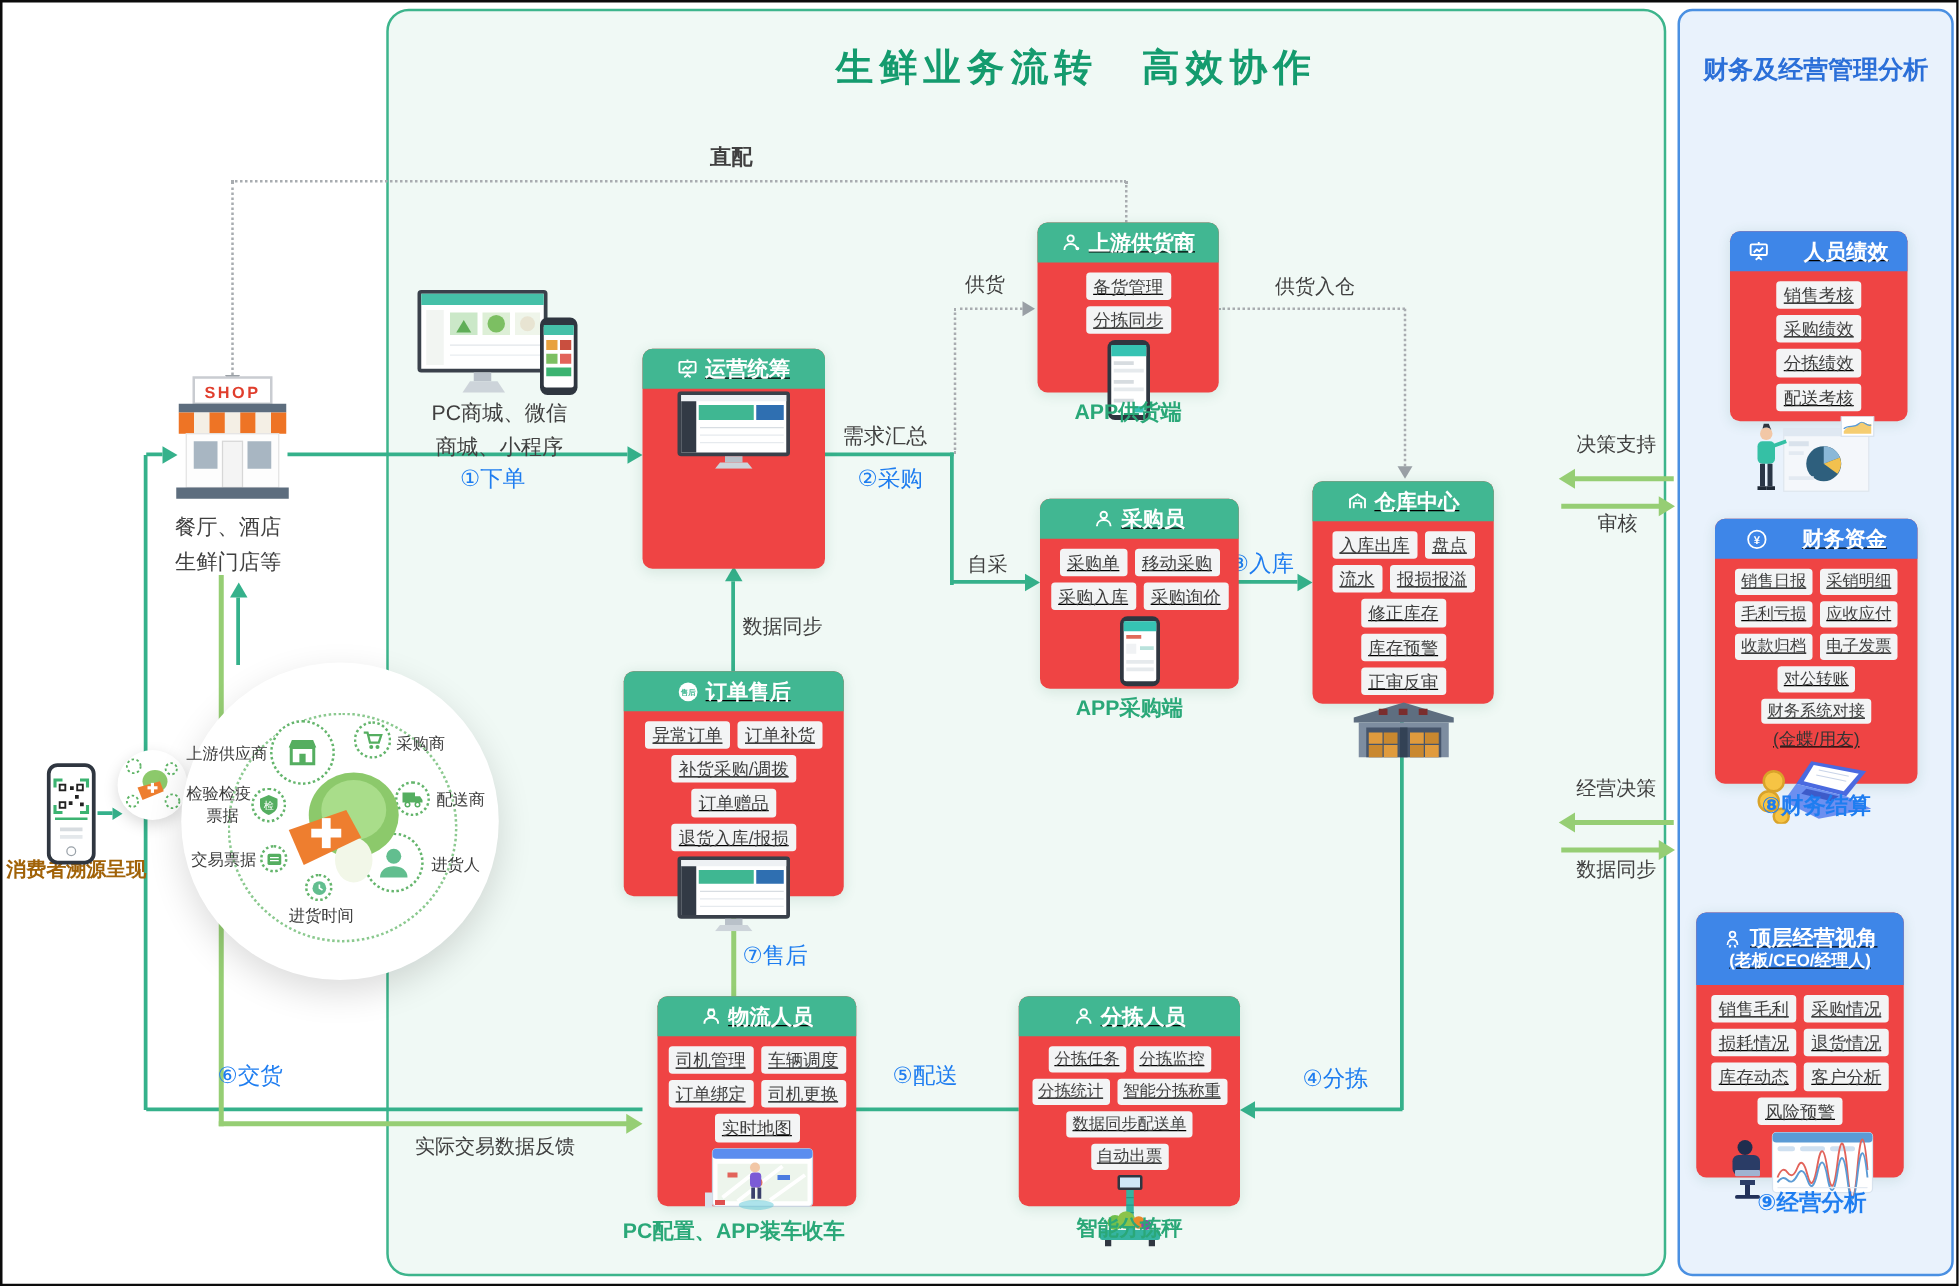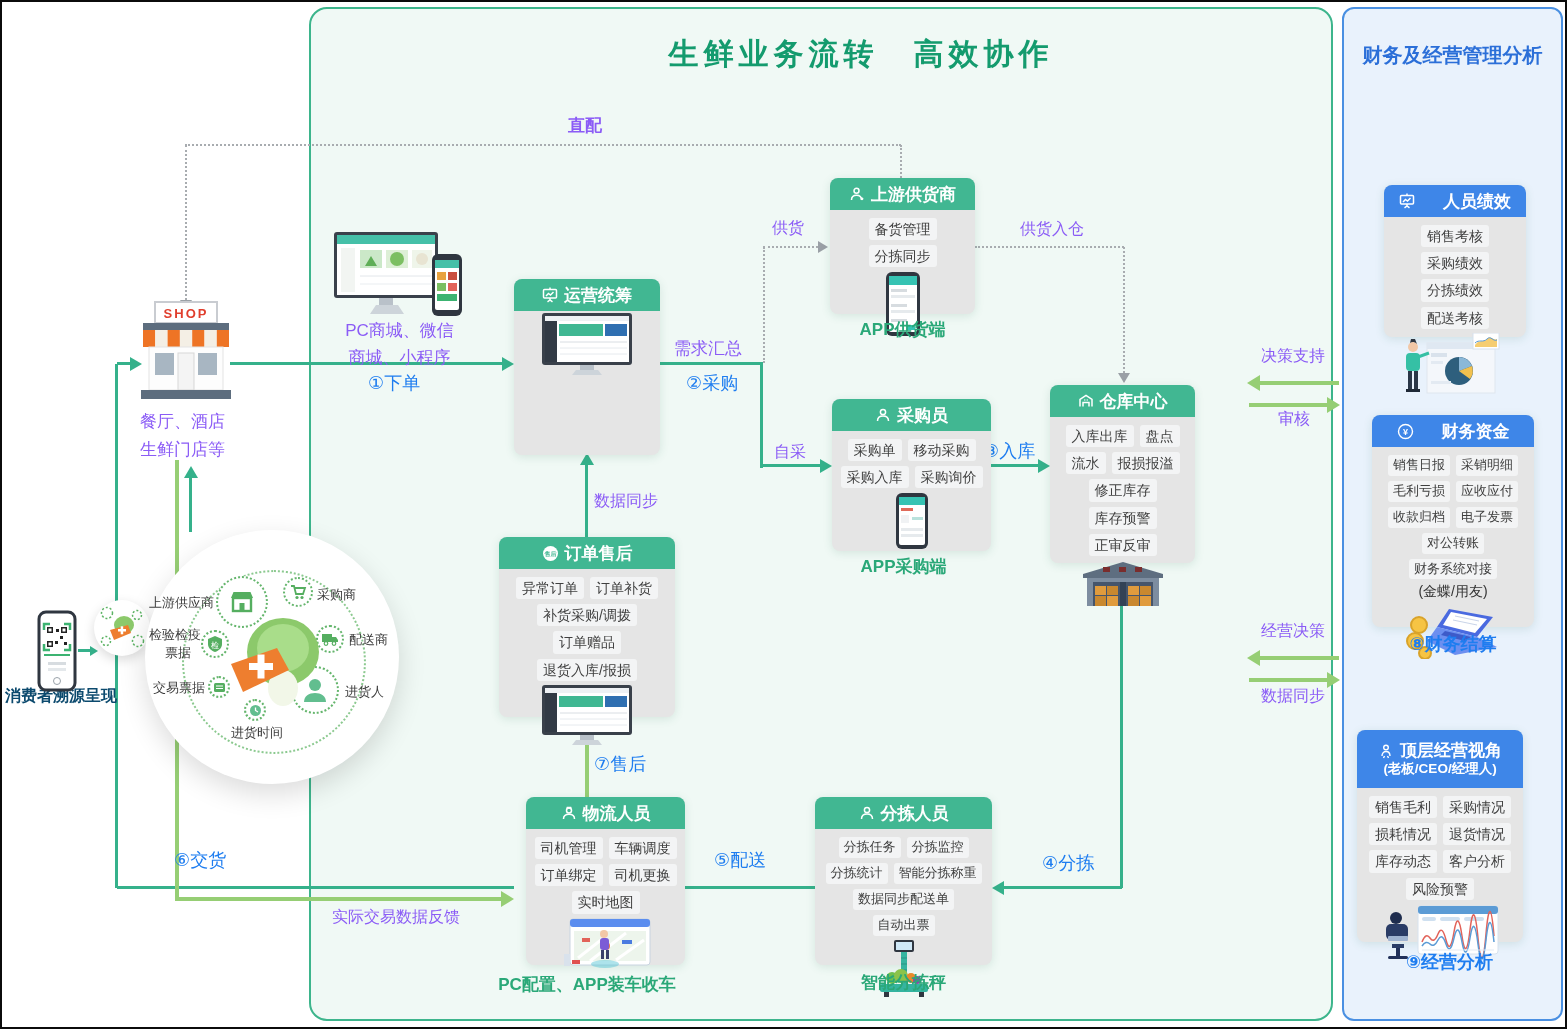--- a/index.html
+++ b/index.html
@@ -2,42 +2,42 @@
 <html><head>
 <meta charset="utf-8">
 <style>
   html,body{margin:0;padding:0;background:#fff;font-family:"Liberation Sans","DejaVu Sans",sans-serif;}
   #stage{position:relative;width:1563px;height:1025px;border:2px solid #0b0b0b;background:#fff;overflow:hidden;}
   .panel{position:absolute;box-sizing:border-box;z-index:0;}
   #main-panel{left:307px;top:5px;width:1024px;height:1014px;border:2px solid #3DB58C;border-radius:18px;background:#F0F9F5;}
   #right-panel{left:1340px;top:5px;width:221px;height:1014px;border:2px solid #4A90E2;border-radius:12px;background:#E9F2FC;}
   .main-title{position:absolute;left:307px;top:32px;width:1024px;text-align:center;font-size:30px;font-weight:bold;color:#149B6E;letter-spacing:5px;z-index:2;margin-left:40px;}
   .right-title{position:absolute;left:1340px;top:40px;width:221px;text-align:center;font-size:20px;font-weight:bold;color:#2B6FD8;z-index:2;}
-  .lbl{position:absolute;font-size:16px;color:#8b5cf6;white-space:nowrap;z-index:2;}
+  .lbl{position:absolute;font-size:16px;color:#404040;white-space:nowrap;z-index:2;}
   .blue-step{color:#1E7DF0;font-weight:normal;font-size:18px;}
   .green-cap{position:absolute;color:#2AA878;font-weight:bold;font-size:17px;text-align:center;white-space:nowrap;z-index:3;}
   .blue-cap{position:absolute;color:#1E7DF0;font-weight:bold;font-size:18px;text-align:center;white-space:nowrap;z-index:3;}
   .ln{position:absolute;z-index:1;}
   .teal-h{height:3px;background:#35B18B;}
   .teal-v{width:3px;background:#35B18B;}
   .lg-h{height:4px;background:#96CE74;}
   .lg-v{width:4px;background:#96CE74;}
   .dot-h{height:0;border-top:2px dotted #A8ACB0;}
   .dot-v{width:0;border-left:2px dotted #A8ACB0;}
   .ah{position:absolute;width:0;height:0;z-index:2;}
   .ah-r-teal{border-top:7px solid transparent;border-bottom:7px solid transparent;border-left:12px solid #35B18B;}
   .ah-l-teal{border-top:7px solid transparent;border-bottom:7px solid transparent;border-right:12px solid #35B18B;}
   .ah-u-teal{border-left:7px solid transparent;border-right:7px solid transparent;border-bottom:12px solid #35B18B;}
   .ah-r-teal-s{border-top:5px solid transparent;border-bottom:5px solid transparent;border-left:8px solid #35B18B;}
   .ah-r-lg{border-top:8px solid transparent;border-bottom:8px solid transparent;border-left:13px solid #96CE74;}
   .ah-l-lg{border-top:8px solid transparent;border-bottom:8px solid transparent;border-right:13px solid #96CE74;}
   .ah-u-lg{border-left:8px solid transparent;border-right:8px solid transparent;border-bottom:13px solid #96CE74;}
   .ah-r-gy{border-top:6px solid transparent;border-bottom:6px solid transparent;border-left:10px solid #9AA0A6;}
   .ah-d-gy{border-left:6px solid transparent;border-right:6px solid transparent;border-top:10px solid #9AA0A6;}
-  .card{position:absolute;background:#e5e5e5;border-radius:8px;box-shadow:0 2px 10px rgba(40,110,85,.14);z-index:3;box-sizing:border-box;}
+  .card{position:absolute;background:#ef4444;border-radius:8px;box-shadow:0 2px 10px rgba(40,110,85,.14);z-index:3;box-sizing:border-box;text-decoration:underline;}
   .card-h{height:32px;border-radius:8px 8px 0 0;display:flex;align-items:center;justify-content:center;gap:6px;color:#fff;font-weight:bold;font-size:17px;}
   .card-h.green{background:#41B792;}
   .card-h.blue{background:#3E86E8;gap:28px;}
   .card-h2{height:58px;border-radius:8px 8px 0 0;background:#3E86E8;color:#fff;font-weight:bold;display:flex;flex-direction:column;align-items:center;justify-content:center;line-height:1.25;}
   .card-h2 .t1{display:flex;align-items:center;gap:6px;font-size:17px;}
   .card-h2 .t2{font-size:13.5px;}
   .tags{padding:8px 6px 2px;display:flex;flex-wrap:wrap;justify-content:center;gap:5px 6px;}
   .tag{background:#F3F4F5;color:#3F3F3F;font-size:14px;padding:2px 6px;border-radius:3px;white-space:nowrap;line-height:1.3;}
   .tags.small .tag{font-size:13px;padding:2px 5px;}
   .card-art{display:flex;justify-content:center;margin-top:2px;}
@@ -206,21 +206,21 @@
         <rect x="24" y="26" width="3" height="3" fill="#222"></rect>
       <rect x="19" y="31" width="3" height="3" fill="#222"></rect>
         <rect x="28" y="32" width="3" height="3" fill="#222"></rect>
       <path d="M8 20 v-6 h6 M28 14 h6 v6 M8 34 v6 h6 M34 34 v6 h-6" stroke="#3CB371" stroke-width="2.5" fill="none"></path>
       <line x1="8" y1="45" x2="34" y2="45" stroke="#3CB371" stroke-width="2"></line>
       <rect x="12" y="52" width="18" height="3" fill="#D7DCE0"></rect>
       <rect x="12" y="58" width="18" height="3" fill="#E4E8EB"></rect>
       <circle cx="21" cy="71" r="3.5" fill="none" stroke="#9AA2A9"></circle>
     </svg>
   </div>
-  <div class="lbl" style="left:0px;top:684px;width:118px;text-align:center;font-size:16px;font-weight:bold;color:#0c4a6e">消费者溯源呈现</div>
+  <div class="lbl" style="left:0px;top:684px;width:118px;text-align:center;font-size:16px;font-weight:bold;color:#a16207">消费者溯源呈现</div>
 
   <div class="shadow-art" style="left:92px;top:598px;width:56px;height:56px;border-radius:50%;background:#fff;box-shadow:0 4px 12px rgba(0,0,0,.15)">
     <svg width="56" height="56" viewBox="0 0 56 56">
       <circle cx="13" cy="13" r="5.5" fill="none" stroke="#5CB364" stroke-width="1.5" stroke-dasharray="2,2"></circle>
       <circle cx="43" cy="15" r="4.5" fill="none" stroke="#5CB364" stroke-width="1.5" stroke-dasharray="2,2"></circle>
       <circle cx="44" cy="41" r="5.5" fill="none" stroke="#5CB364" stroke-width="1.5" stroke-dasharray="2,2"></circle>
       <circle cx="12" cy="41" r="4.5" fill="none" stroke="#5CB364" stroke-width="1.5" stroke-dasharray="2,2"></circle>
       <ellipse cx="30" cy="25" rx="10" ry="9" fill="#8CC96B"></ellipse>
       <polygon points="16,30 34,25 37,33 20,40" fill="#EE7E2F"></polygon>
       <rect x="24" y="29" width="8" height="2.5" fill="#fff"></rect>

